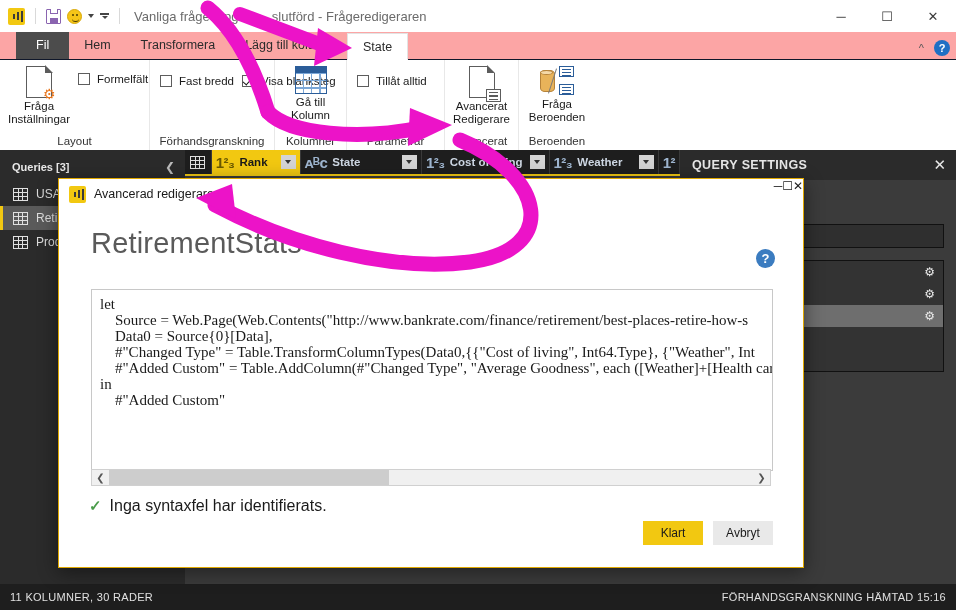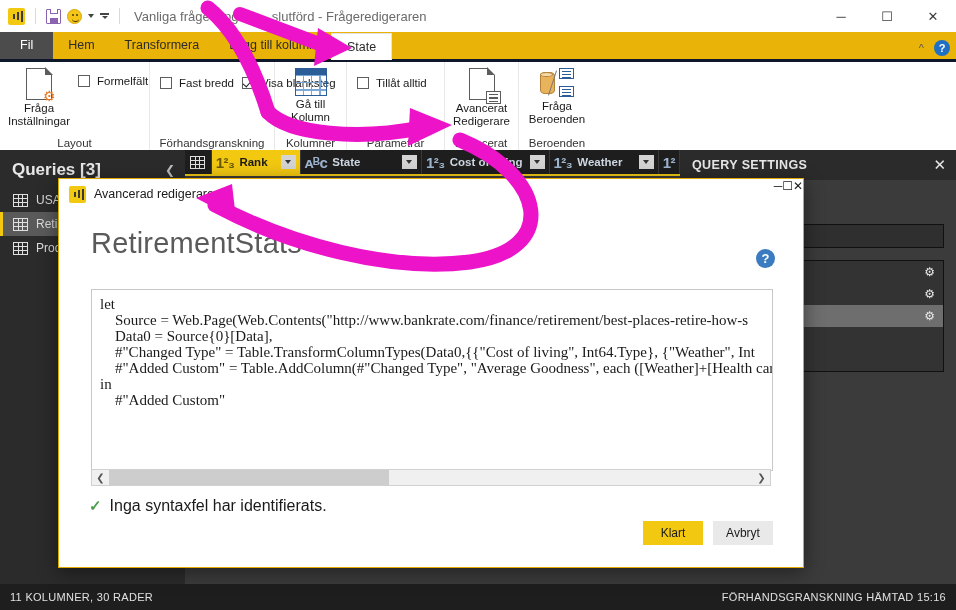--- a/index.html
+++ b/index.html
@@ -29,21 +29,21 @@
   .smiley b.l{left:3.5px;}.smiley b.r{right:3.5px;}
   .smiley s{position:absolute;left:3.5px;top:7.5px;width:7px;height:3.5px;border:0;border-bottom:1.4px solid #4a3b00;border-radius:0 0 6px 6px;}
   .caret{width:0;height:0;border-left:3.5px solid transparent;border-right:3.5px solid transparent;border-top:4px solid #444;}
   .qat-more{display:flex;flex-direction:column;align-items:center;gap:1px;}
   .qat-more u{display:block;width:9px;height:1.6px;background:#444;text-decoration:none;}
   .title-text{font-size:13px;color:#6b6b6b;margin-left:10px;white-space:nowrap;}
   .wincontrols{position:absolute;right:0;top:0;height:32px;display:flex;}
   .wincontrols div{width:46px;height:32px;display:flex;align-items:center;justify-content:center;color:#3b3b3b;font-size:13px;}
 
   
-  .tabstrip{height:27px;background:#eab308;display:flex;align-items:flex-end;position:relative;border-bottom:3px solid #0f172a;}
+  .tabstrip{height:27px;background:#fca5a5;display:flex;align-items:flex-end;position:relative;border-bottom:1px solid #0f172a;padding-left:16px;}
   .tab{height:27px;line-height:27px;padding:0 15px;font-size:12.5px;color:#2b2b2b;white-space:nowrap;}
   .tab.file{background:#4c4c4c;color:#ffffff;padding:0 20px;}
   .tab.active{background:#ffffff;border:1px solid #e3e3e3;border-bottom:1px solid #ffffff;box-sizing:border-box;position:relative;z-index:3;margin-bottom:-1px;}
   .ribbon-right{position:absolute;right:6px;bottom:3px;display:flex;align-items:center;gap:10px;}
   .chev-up{color:#555;font-size:11px;}
   .helpbtn{width:16px;height:16px;border-radius:50%;background:#1f6fc4;color:#fff;font-size:11px;font-weight:bold;display:flex;align-items:center;justify-content:center;}
 
   
   .ribbon{height:90px;background:#ffffff;border-bottom:1px solid #d4d4d4;display:flex;position:relative;}
   .rgroup{position:relative;display:flex;flex-direction:column;justify-content:space-between;border-right:1px solid #e8e8e8;padding:4px 8px 0 8px;box-sizing:border-box;height:90px;}
@@ -72,21 +72,21 @@
   .sheet{position:absolute;width:15px;height:11px;background:#fff;border:1.3px solid #2b5d99;box-sizing:border-box;}
   .sheet i{display:block;height:1.2px;background:#2b5d99;margin:2px 2px 0 2px;}
   .sheet.s1{right:0;top:0;}
   .sheet.s2{right:0;bottom:1px;}
   .db-slash{position:absolute;left:12px;top:2px;width:1.3px;height:26px;background:#7a7a7a;transform:rotate(18deg);}
 
   
   .workspace{position:absolute;left:0;right:0;top:150px;bottom:26px;display:flex;background:#3b3b3b;}
   .queries-pane{width:185px;background:#2b2b2b;color:#d8d8d8;flex:none;}
   .queries-head{display:flex;align-items:center;justify-content:space-between;padding:10px 10px 8px 12px;}
-  .queries-title{font-size:17px;font-weight:bold;color:#e8e8e8;}
+  .queries-title{font-size:11px;font-weight:bold;color:#e8e8e8;}
   .q-collapse{color:#bdbdbd;font-size:12px;}
   .q-item{display:flex;align-items:center;gap:8px;padding:5px 8px 5px 10px;font-size:12px;color:#dcdcdc;border-left:3px solid transparent;}
   .q-item.active{background:#5a5a5a;border-left-color:#f2c811;}
   .tbl-ico{width:15px;height:13px;border:1.3px solid #e0e0e0;box-sizing:border-box;background:
       repeating-linear-gradient(to right,transparent 0 3.6px,#e0e0e0 3.6px 4.6px),
       repeating-linear-gradient(to bottom,transparent 0 3px,#e0e0e0 3px 4px);flex:none;}
 
   .data-pane{flex:1;min-width:0;background:#3b3b3b;position:relative;}
   .colhead{height:24px;background:#1e1e1e;display:flex;align-items:center;border-bottom:2px solid #f2c811;}
   .colhead .cell{display:flex;align-items:center;gap:5px;height:24px;padding:0 4px;color:#cfd8e4;font-size:11.5px;font-weight:bold;white-space:nowrap;border-right:1px solid #3a3a3a;}

